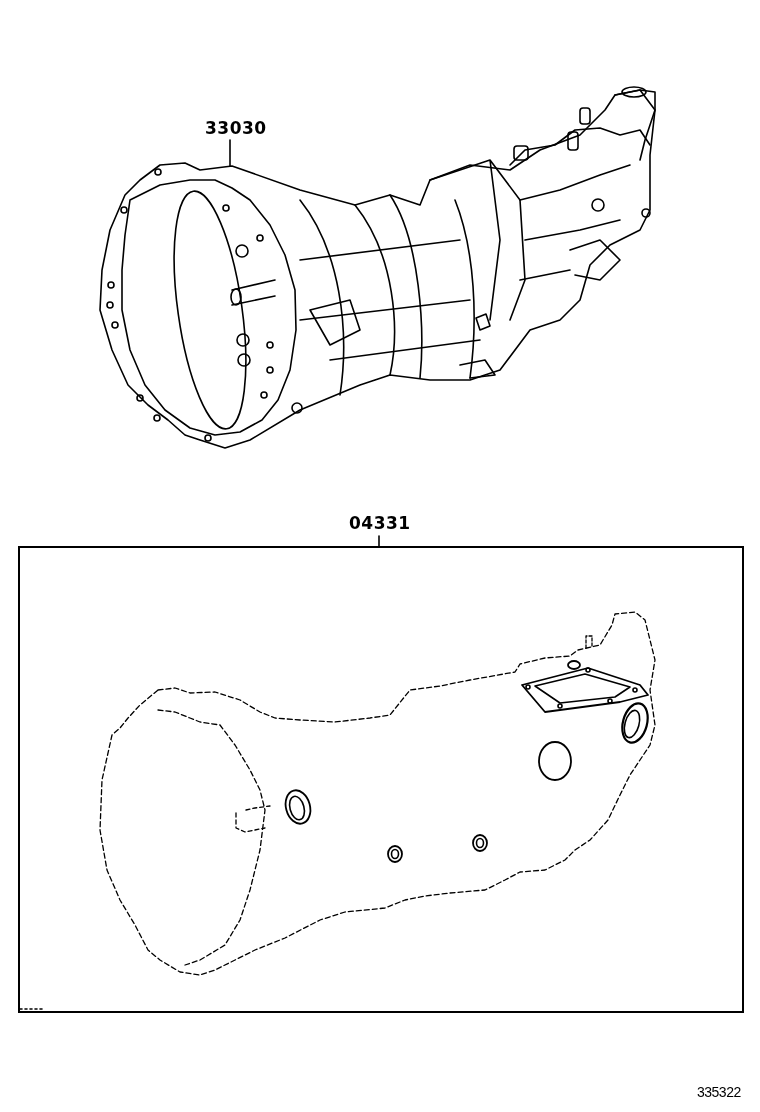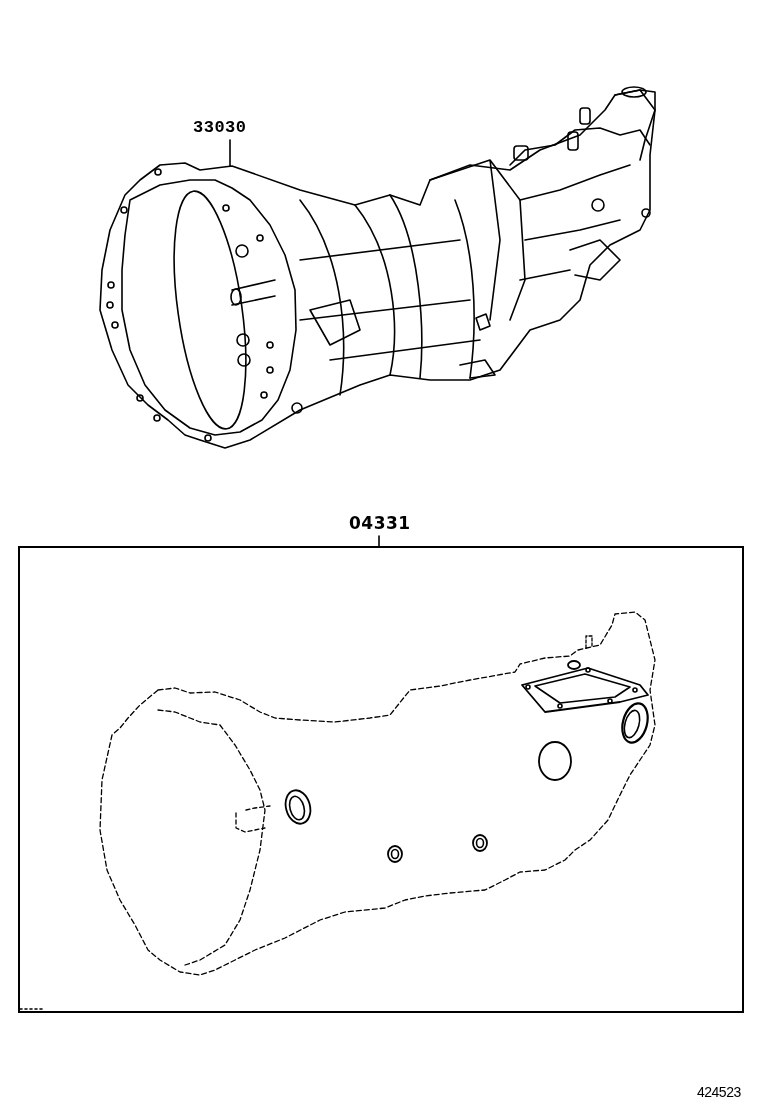--- a/index.html
+++ b/index.html
@@ -5,23 +5,23 @@
   html, body { margin:0; padding:0; background:#ffffff; }
   body { width:760px; height:1112px; position:relative; overflow:hidden; font-family:"DejaVu Sans", sans-serif; }
   .label { position:absolute; font-weight:bold; font-size:17px; color:#000; letter-spacing:0.5px; }
   .code { position:absolute; font-size:14px; color:#000; font-family:"Liberation Sans", sans-serif; letter-spacing:-0.5px; }
   svg.draw { position:absolute; left:0; top:0; }
   .kitbox { position:absolute; left:18px; top:546px; width:722px; height:463px; border:2px solid #000; box-sizing:content-box; }
 </style>
 </head>
 <body>
 
-<div class="label" style="left:193px; top:118px;font-family:Liberation Mono, monospace;">33030</div>
+<div class="label" style="left:205px; top:118px;">33030</div>
 <div class="label" style="left:349px; top:513px;text-align:right;">04331</div>
-<div class="code" style="left:697px; top:1084px;">424523</div>
+<div class="code" style="left:697px; top:1084px;">335322</div>
 
 <div class="kitbox"></div>
 
 <svg class="draw" width="760" height="1112" viewBox="0 0 760 1112" fill="none" stroke="#000" stroke-width="1.6" stroke-linejoin="round" stroke-linecap="round">
 
   <line x1="230" y1="140" x2="230" y2="166"></line>
   <line x1="379" y1="536" x2="379" y2="546"></line>
 
   <line x1="20" y1="1009" x2="42" y2="1009" stroke-dasharray="2 3"></line>
 

